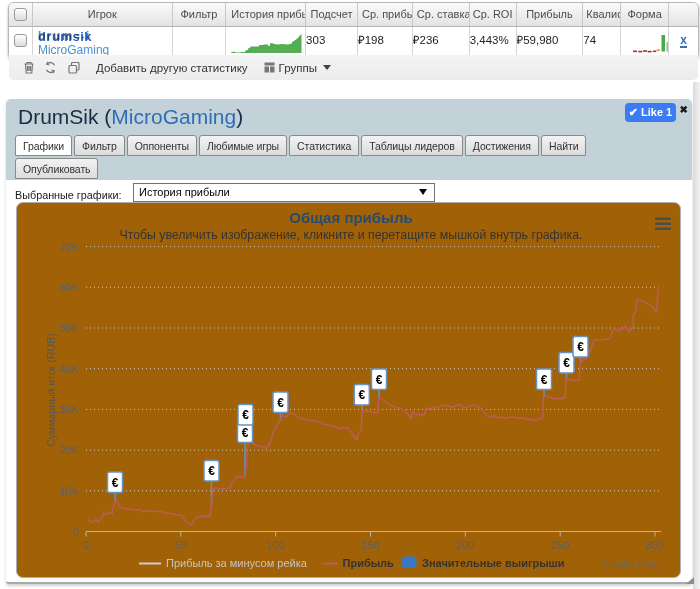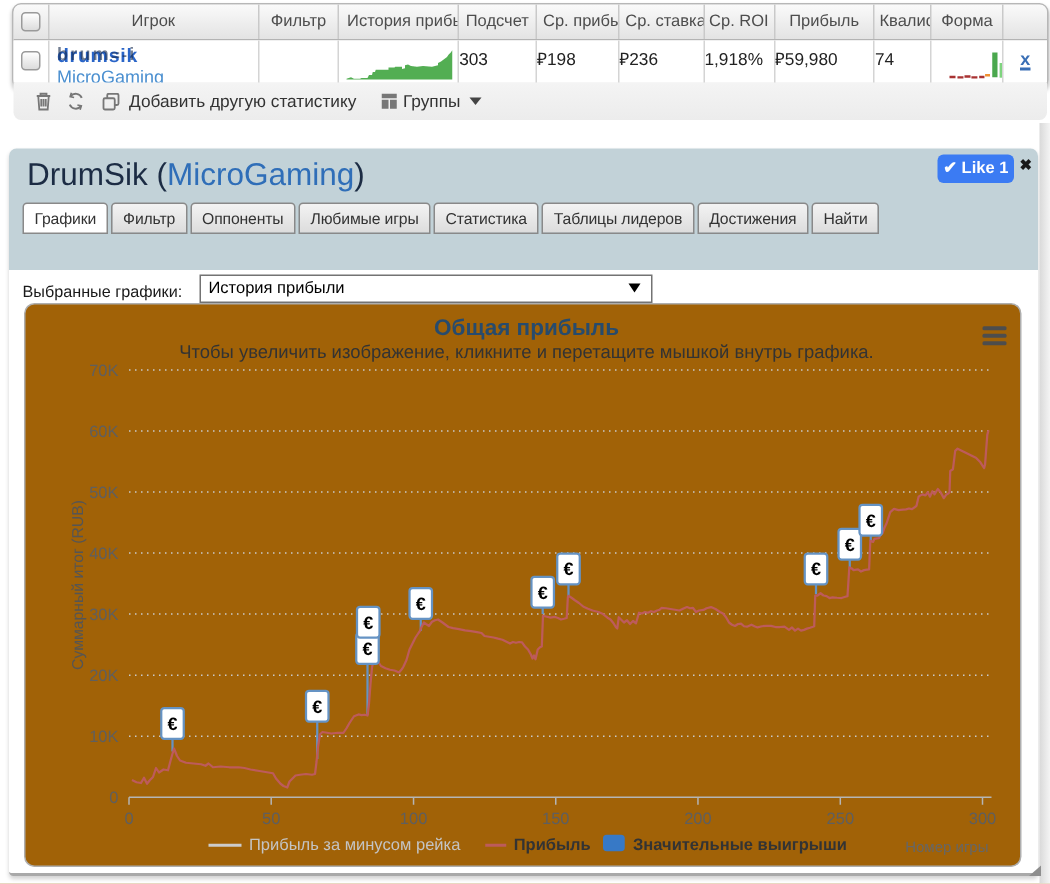--- a/index.html
+++ b/index.html
@@ -57,21 +57,21 @@
     <span style="font-size:12px;color:#4a8fd0">MicroGaming</span></div>
   <div class="c" style="width:54px"></div>
   <div class="c" style="width:80px;padding:0">
     <svg width="79" height="27" style="display:block">
           <path d="M5,25.5 L8,24.5 L10,25.5 L14,25.5 L15,25 L19,25 L20,23 L22,23 L22.5,21 L24,21 L24.5,19.5 L33,19.5 L33,18 L37,18 L37.5,17.5 L42,17.5 L42,19 L44,18.5 L44,16.5 L46,16 L48,17 L52,17.5 L56,17 L62,17.5 L64,17 L66,16.5 L66,15 L68,14 L70,12.5 L72,11 L73,9.5 L74.5,8 L75.5,6.5 L75.5,26 L5,26 Z" fill="#53ae53"></path>
         </svg>
       </div>
   <div class="c" style="width:52px">303</div>
   <div class="c" style="width:55px">₽198</div>
   <div class="c" style="width:57px">₽236</div>
-  <div class="c" style="width:47px;padding-right:4px">1,918%</div>
+  <div class="c" style="width:47px;padding-right:4px">3,443%</div>
   <div class="c" style="width:67px">₽59,980</div>
   <div class="c" style="width:38px;padding-right:3px">74</div>
   <div class="c" style="width:48px;padding:0">
     <svg width="47" height="27" style="display:block">
           <g stroke-width="1.6">
             <line x1="12" y1="24.3" x2="16" y2="24.3" stroke="#a83232"></line>
             <line x1="17.3" y1="24.6" x2="21.3" y2="24.6" stroke="#a83232"></line>
             <line x1="22" y1="24" x2="26" y2="24" stroke="#a83232"></line>
             <line x1="26.6" y1="24.6" x2="30.6" y2="24.6" stroke="#a83232"></line>
             <line x1="31.8" y1="24.3" x2="35.3" y2="24.3" stroke="#a83232"></line>
@@ -90,38 +90,39 @@
   <svg width="13" height="13" viewBox="0 0 13 13" style="margin-left:9px" fill="none" stroke="#777" stroke-width="1.3">
         <path d="M10.5,4.2 A4.4 4.4 0 0 0 3 3.2"></path>
         <path d="M2.5,8.8 A4.4 4.4 0 0 0 10 9.8"></path>
         <path d="M3.6,0.8 L2.8,3.4 L5.4,4.0" stroke-width="1.1"></path>
         <path d="M9.4,12.2 L10.2,9.6 L7.6,9.0" stroke-width="1.1"></path>
       </svg>
   <svg width="12" height="12" viewBox="0 0 12 12" style="margin-left:11px" fill="none" stroke="#777" stroke-width="1.2">
         <rect x="1" y="3.5" width="7.5" height="7.5" rx="1"></rect>
         <path d="M3.5,3.5 v-2 a1 1 0 0 1 1,-1 h5.5 a1 1 0 0 1 1,1 v5.5 a1 1 0 0 1 -1,1 h-2"></path>
       </svg>
-  <span style="margin-left:6px">Добавить другую статистику</span>
+  <span style="margin-left:16px">Добавить другую статистику</span>
   <svg width="11" height="11" viewBox="0 0 11 11" style="margin-left:16px" fill="#777">
         <rect x="0.5" y="0.5" width="10" height="3"></rect>
         <rect x="0.5" y="4.5" width="4.5" height="6"></rect>
         <rect x="6" y="4.5" width="4.5" height="6"></rect>
       </svg>
   <span style="margin-left:4px">Группы</span>
   <span style="margin-left:6px;width:0;height:0;border-left:4px solid transparent;border-right:4px solid transparent;border-top:5px solid #444;display:inline-block"></span>
  </div>
 </div>
 <div class="abs" id="panel">
  <div id="phead"></div>
  <div id="ptitle">DrumSik (<span class="mg">MicroGaming</span>)</div>
  <div id="pclose">✖</div>
  <div id="plike">✔&nbsp;Like 1</div>
  <div class="trow1">
   <span class="tab on">Графики</span><span class="tab">Фильтр</span><span class="tab">Оппоненты</span><span class="tab">Любимые игры</span><span class="tab">Статистика</span><span class="tab">Таблицы лидеров</span><span class="tab">Достижения</span><span class="tab">Найти</span>
  </div>
+ <div class="trow2"><span class="tab">Опубликовать</span></div>
  <div id="sellab">Выбранные графики:</div>
  <div id="selbox">История прибыли<span class="car"></span></div>
  <div id="cbox">
 <svg width="663" height="374" viewBox="0 0 663 374" style="display:block;font-family:'Liberation Sans',sans-serif">
 <text x="334" y="20" text-anchor="middle" font-size="15" font-weight="bold" fill="#274b6d">Общая прибыль</text>
 <text x="334" y="35.5" text-anchor="middle" font-size="12.3" fill="#333333">Чтобы увеличить изображение, кликните и перетащите мышкой внутрь графика.</text>
 <rect x="638" y="14.5" width="16" height="2.6" rx="1" fill="#4d4d4d"></rect>
 <rect x="638" y="19.5" width="16" height="2.6" rx="1" fill="#4d4d4d"></rect>
 <rect x="638" y="24.5" width="16" height="2.6" rx="1" fill="#4d4d4d"></rect>
 <line x1="69" y1="287.8" x2="644" y2="287.8" stroke="#c9c9c9" stroke-width="1" stroke-dasharray="1,3"></line>

